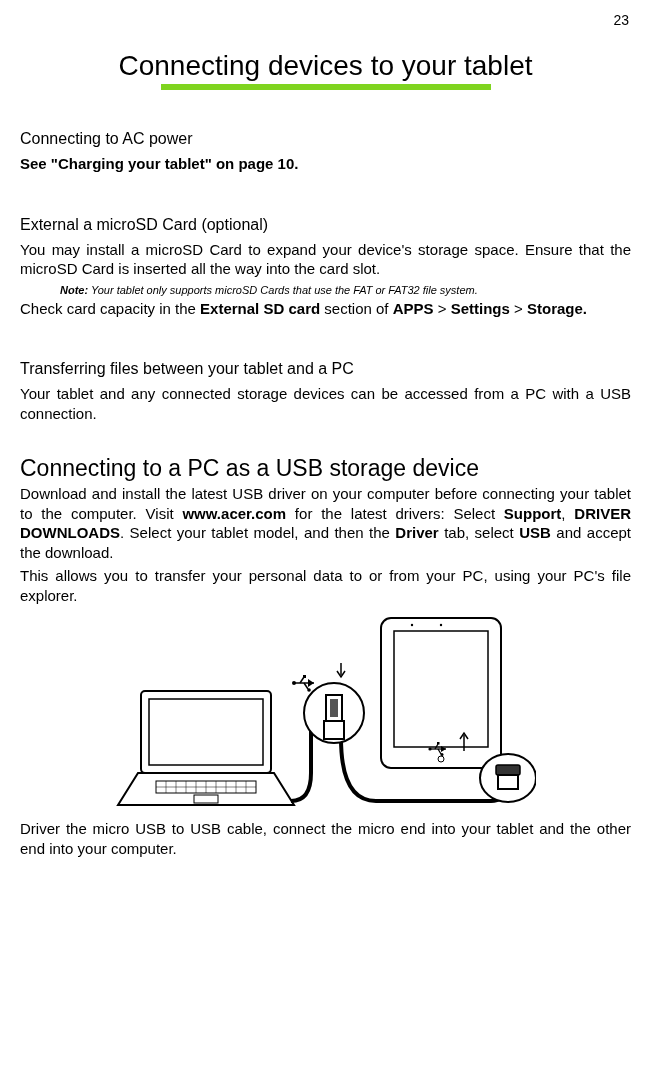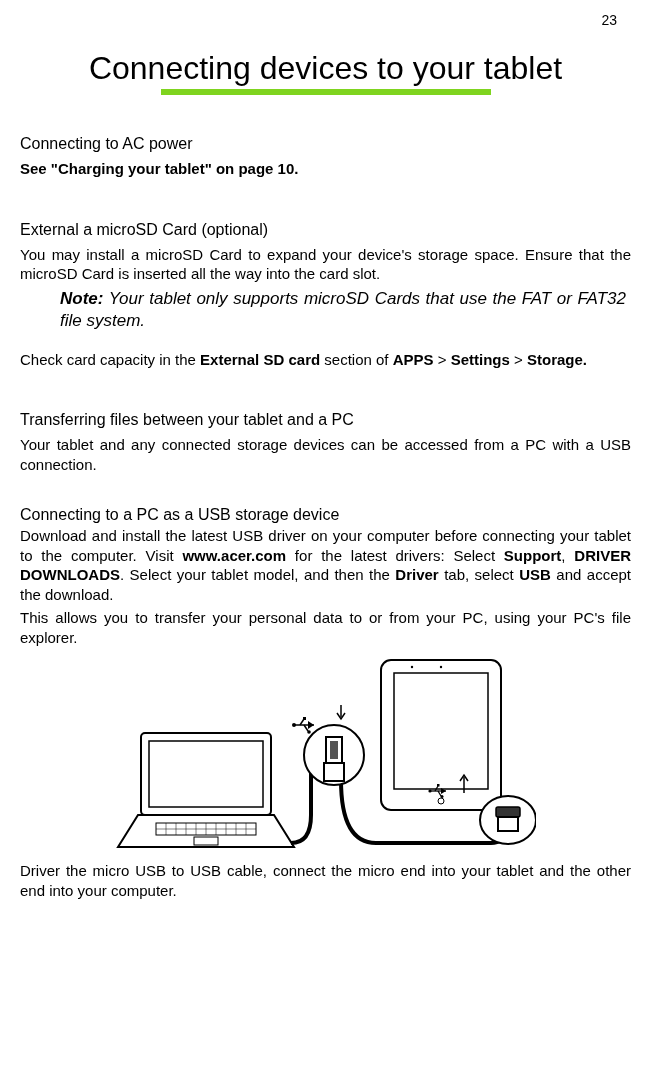--- a/index.html
+++ b/index.html
@@ -12,63 +12,63 @@
       color: #000;
       background: #fff;
       width: 651px;
       height: 1065px;
       position: relative;
       padding: 20px 20px 20px 20px;
     }
     .page-number {
       position: absolute;
       top: 12px;
-      right: 34px;
+      right: 22px;
       font-size: 14px;
     }
     .doc-title {
-      font-size: 32px;
+      font-size: 28px;
       font-weight: normal;
       text-align: center;
       margin-top: 30px;
       margin-bottom: 2px;
       color: #000;
     }
     .title-underline {
       width: 330px;
       height: 6px;
       background: #7fd41f;
       margin: 0 auto 40px auto;
     }
     .h1 {
       font-size: 16px;
       font-weight: normal;
       margin-top: 10px;
       margin-bottom: 6px;
     }
     .h2 {
-      font-size: 16px;
+      font-size: 23px;
       font-weight: normal;
       margin-top: 14px;
       margin-bottom: 2px;
     }
     .body-text {
       font-size: 15px;
       line-height: 1.3;
       text-align: justify;
       margin-bottom: 4px;
     }
     .note-text {
-      font-size: 17px;
+      font-size: 11px;
       line-height: 1.3;
       font-style: italic;
       margin-left: 40px;
       margin-right: 5px;
       text-align: justify;
-      margin-bottom: 18px;
+      margin-bottom: 2px;
     }
     .note-label {
       font-weight: bold;
     }
     .bold {
       font-weight: bold;
     }
     .section-gap {
       height: 28px;
     }

